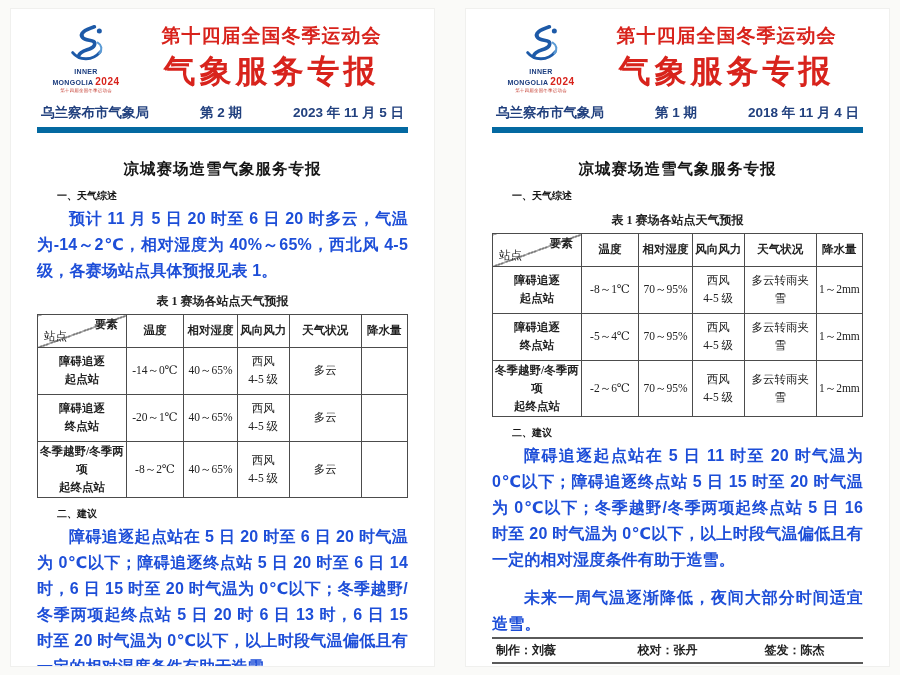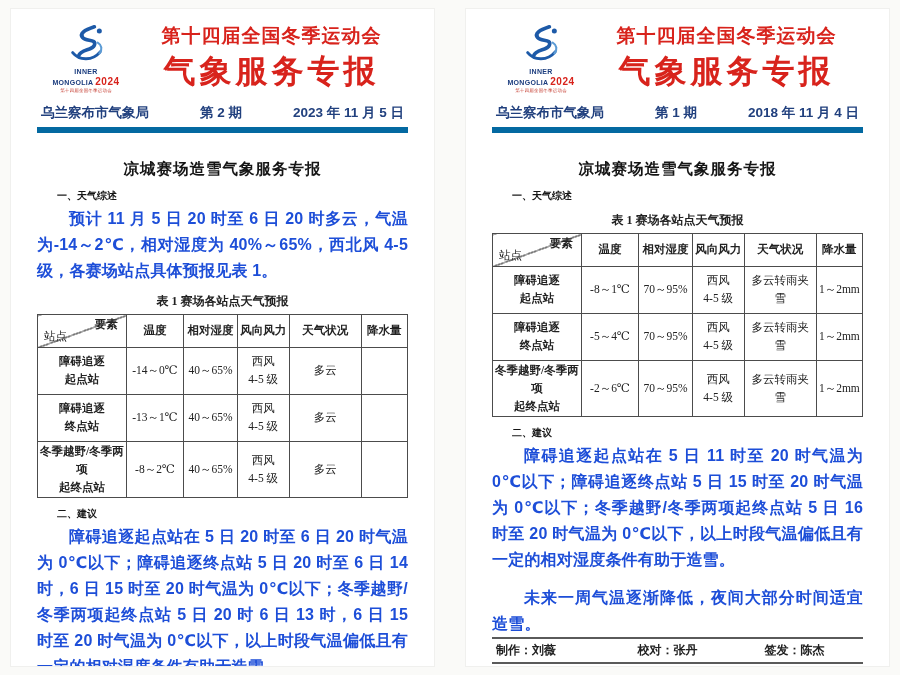--- a/index.html
+++ b/index.html
@@ -140,21 +140,21 @@
             <span>4-5 级</span>
           </td>
           <td>多云</td>
           <td></td>
         </tr>
         <tr class="data">
           <td class="station">
             <span>障碍追逐</span>
             <span>终点站</span>
           </td>
-          <td>-13～1℃</td>
+          <td>-20～1℃</td>
           <td>40～65%</td>
           <td class="wind">
             <span>西风</span>
             <span>4-5 级</span>
           </td>
           <td>多云</td>
           <td></td>
         </tr>
         <tr class="data">
           <td class="station">

